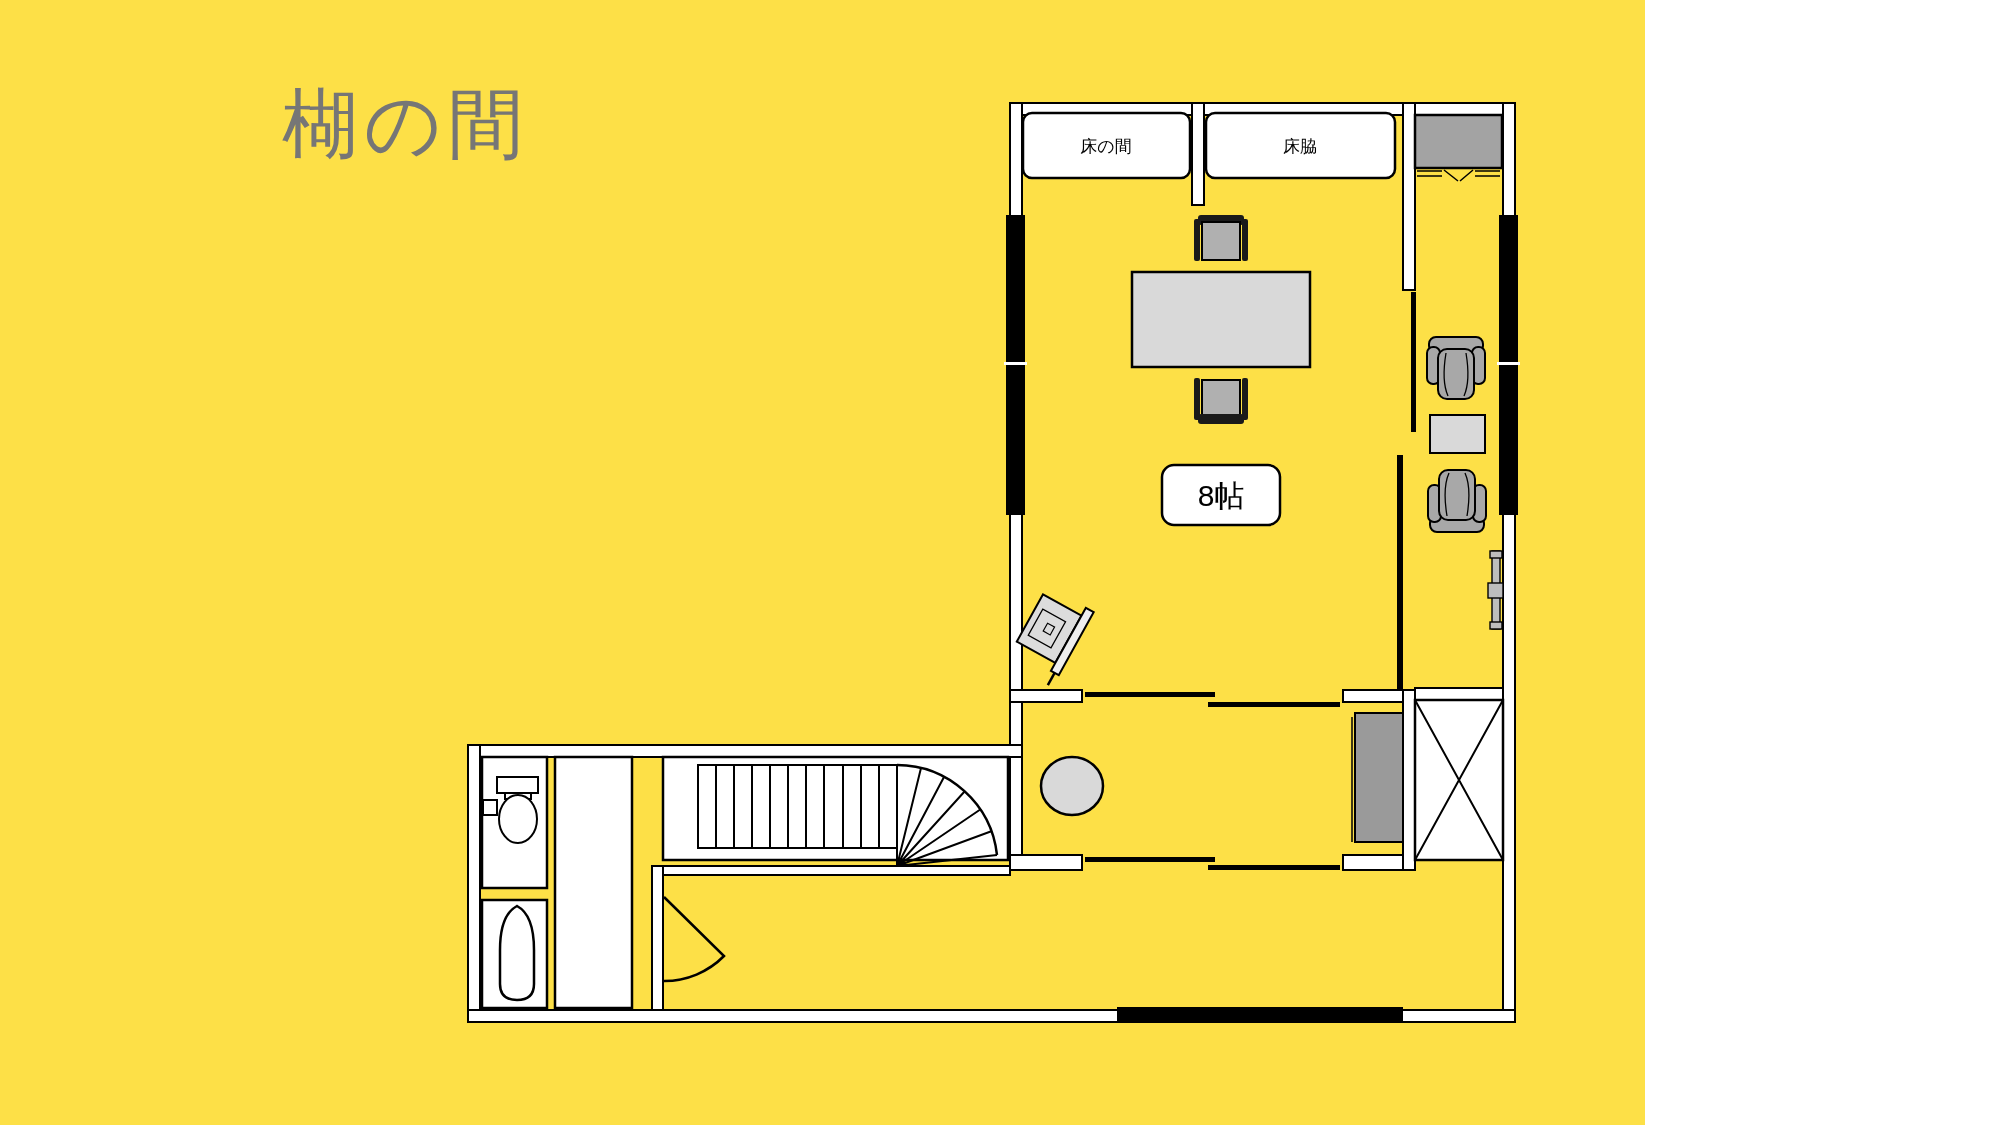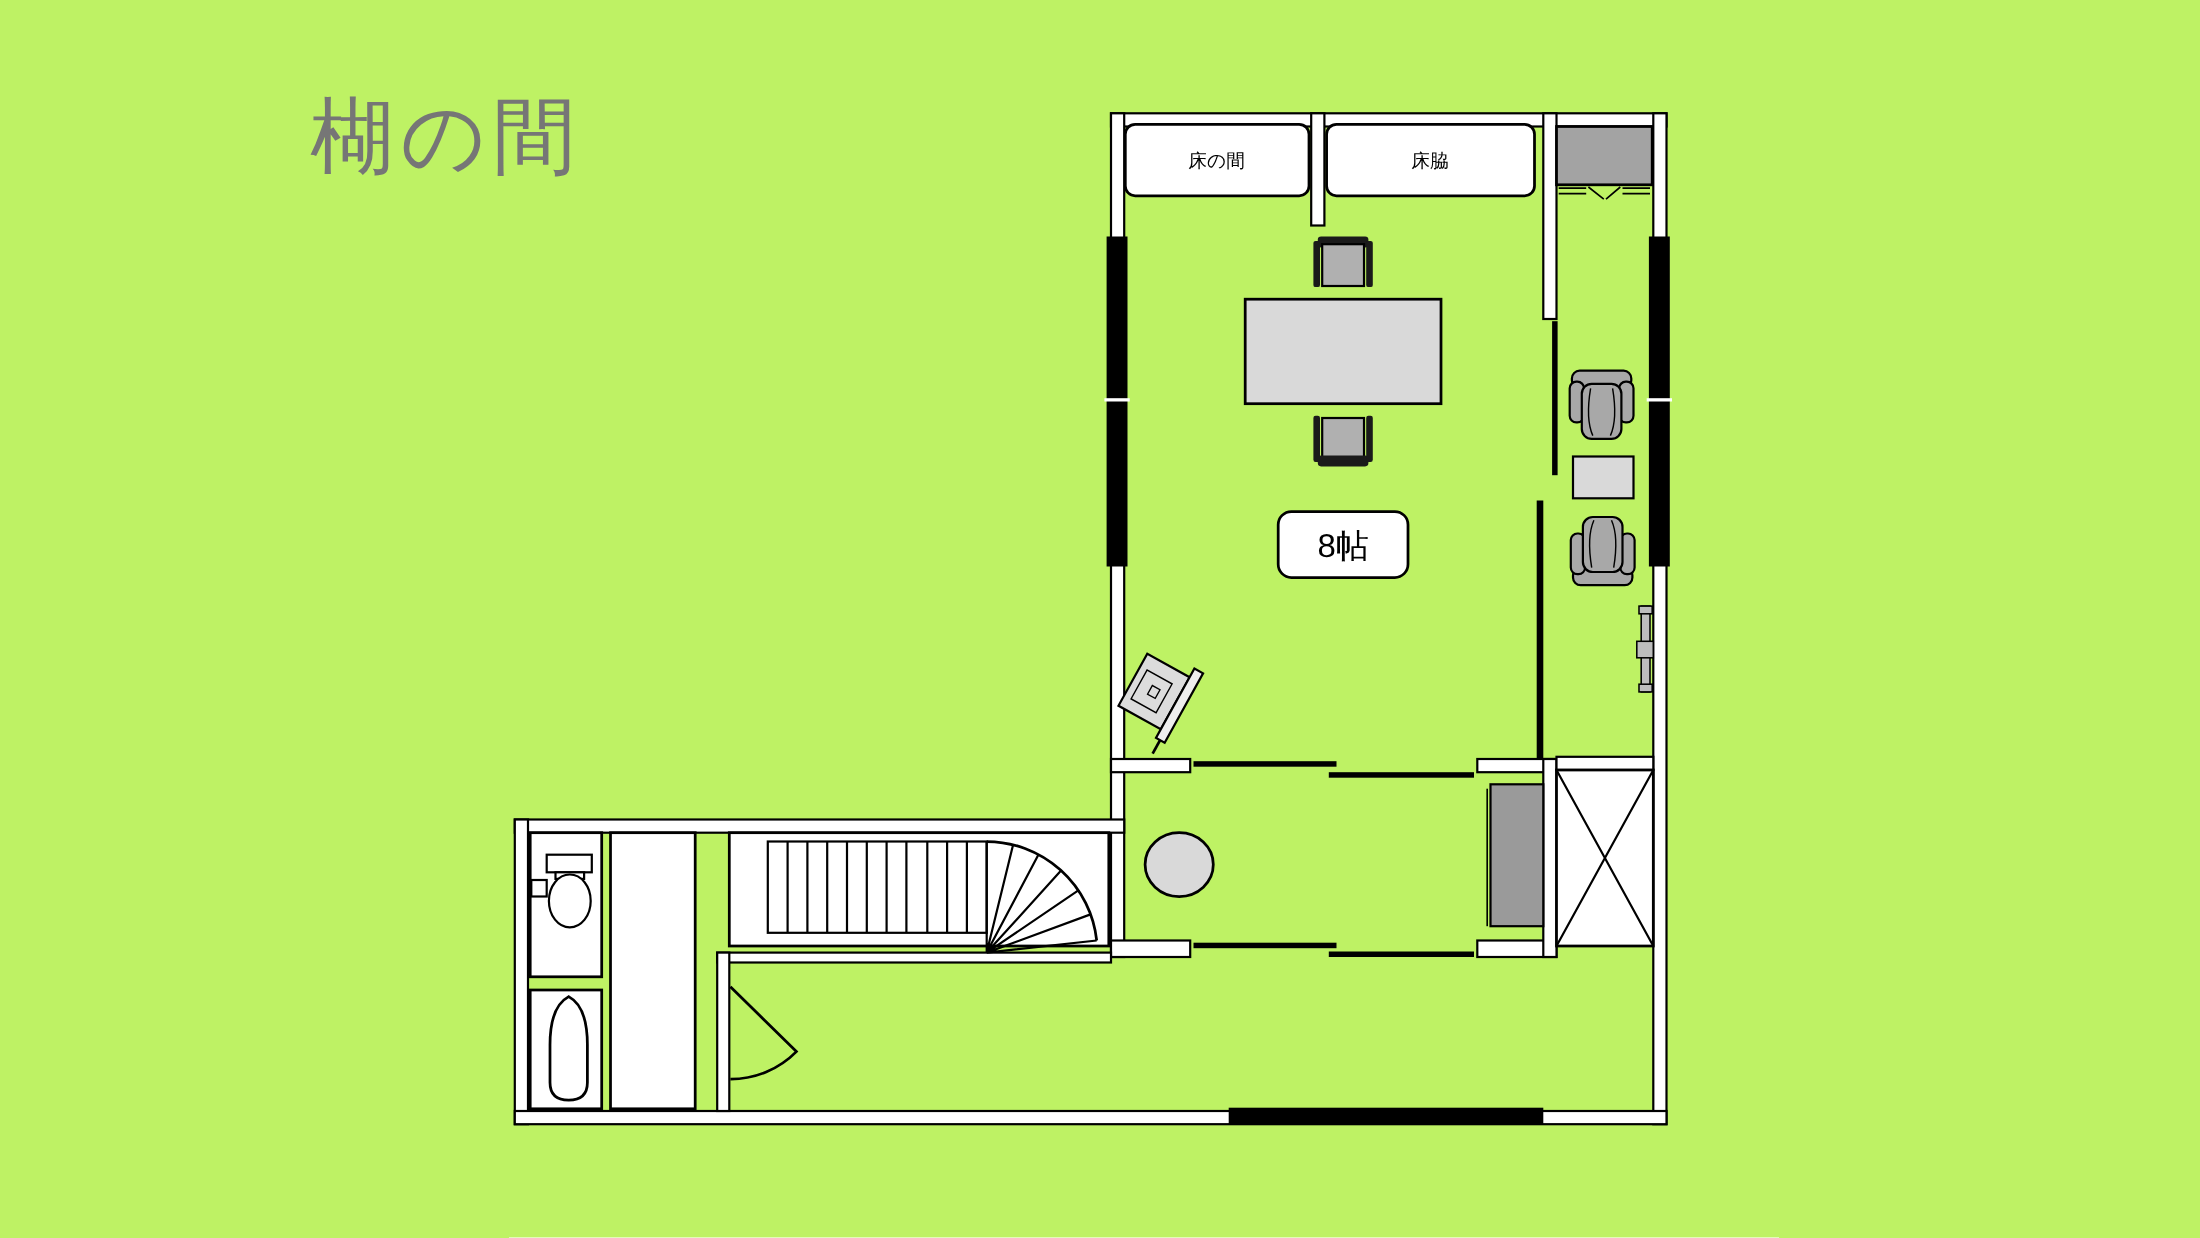--- a/index.html
+++ b/index.html
@@ -1,16 +1,16 @@
 <!DOCTYPE html>
 <html><head>
 <meta charset="utf-8">
 <style>
   html,body{margin:0;padding:0;background:#ffffff;}
-  .canvas{position:relative;width:2000px;height:1125px;background:#bef264;overflow:hidden;
+  .canvas{position:relative;width:1645px;height:1125px;background:#fde047;overflow:hidden;
           font-family:"Liberation Sans",sans-serif;}
   .title{position:absolute;left:282px;top:82px;font-size:76px;line-height:1.1;
          color:#767676;font-family:"DejaVu Serif",serif;letter-spacing:6px;}
   svg text{font-family:"Liberation Sans",sans-serif;fill:#000;}
   .room-label{font-size:17px;}
   .size-label{font-size:30px;}
 </style>
 </head>
 <body>
 

